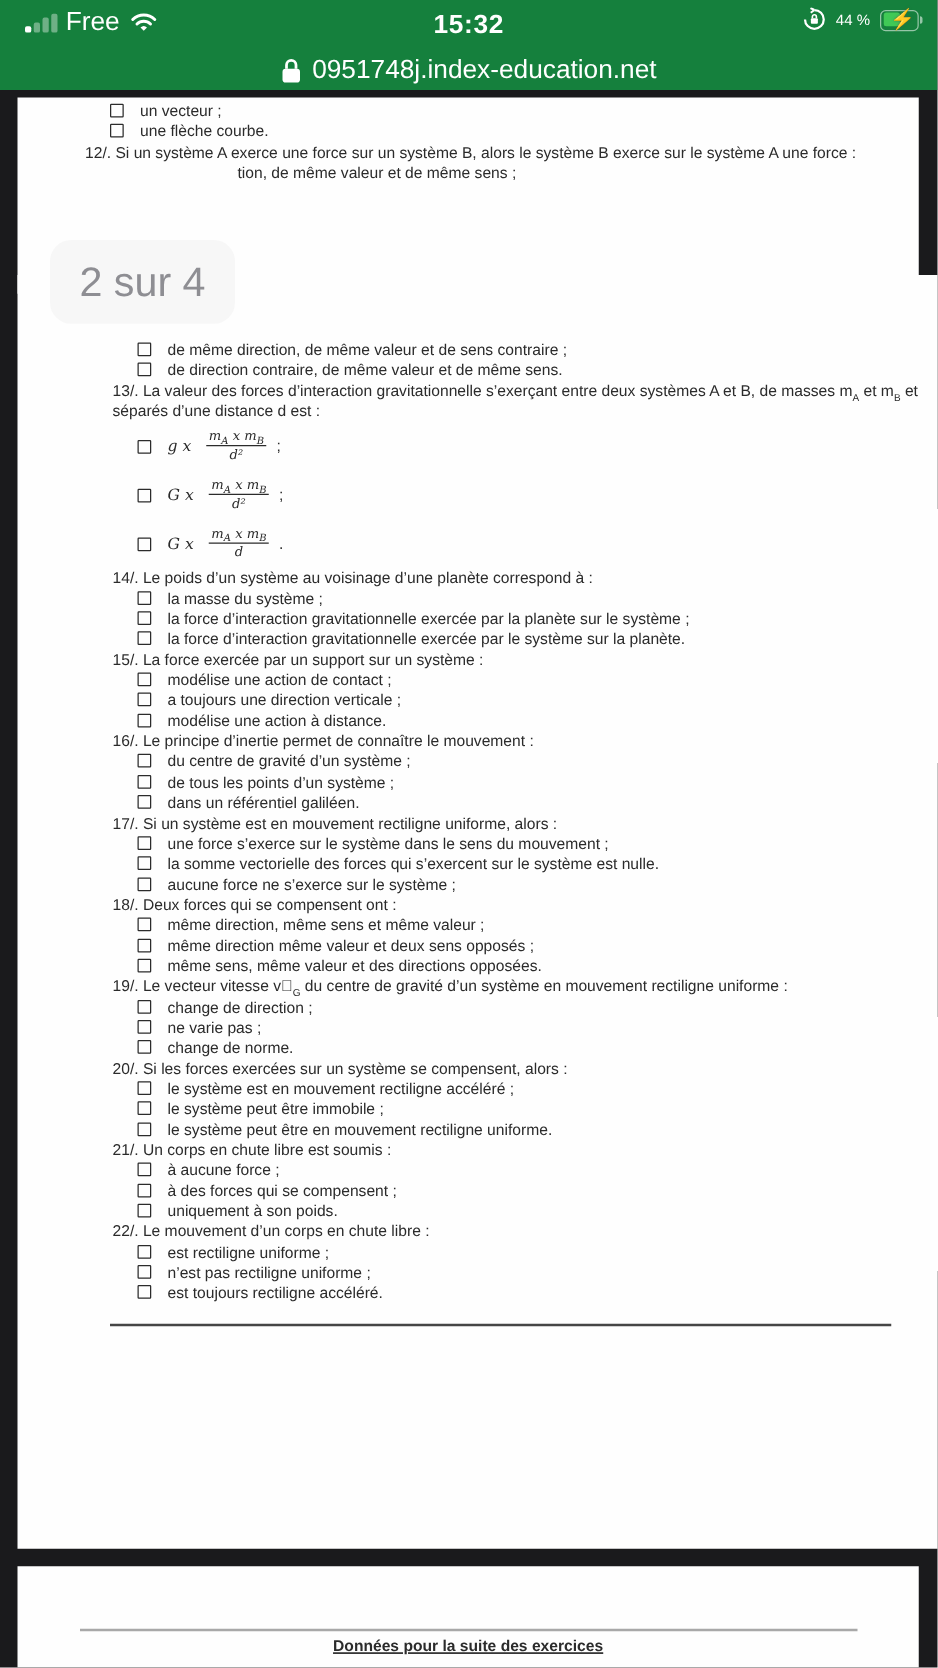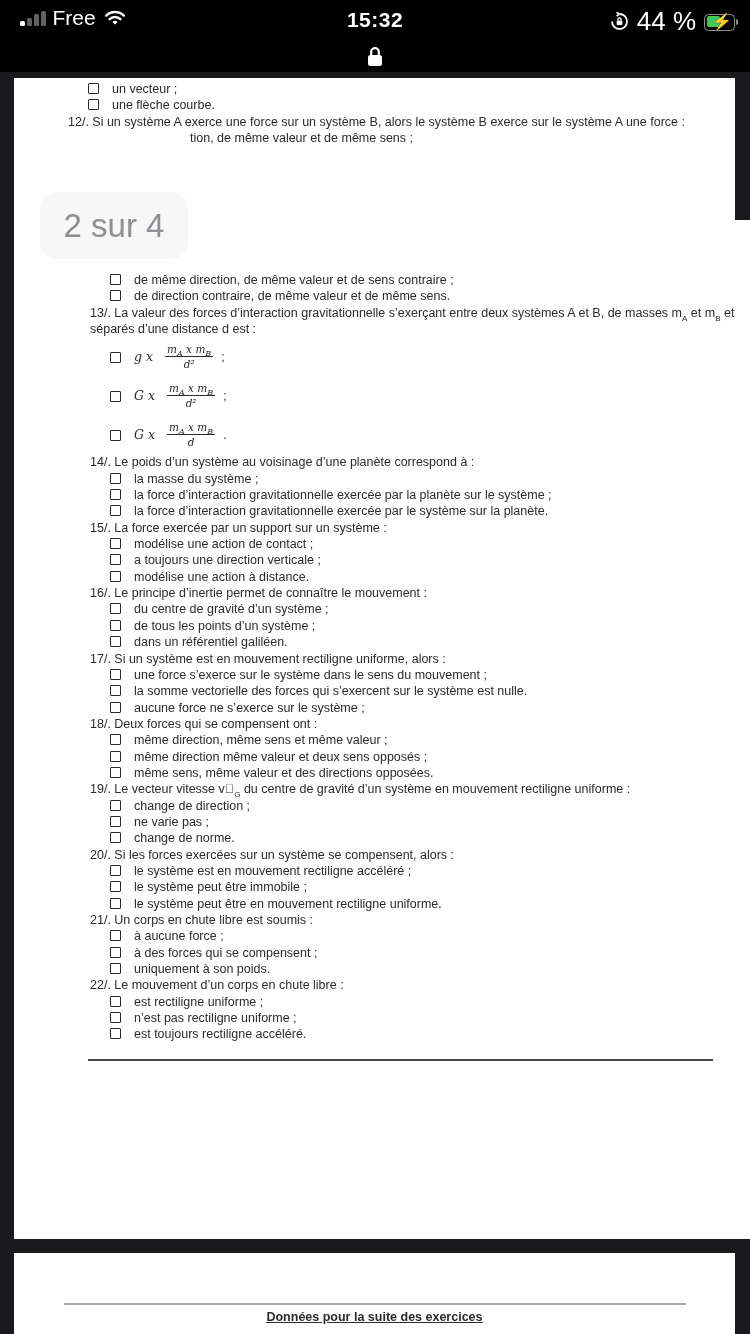--- a/index.html
+++ b/index.html
@@ -5,29 +5,29 @@
   html,body{margin:0;padding:0;}
   body{
     width:750px;height:1334px;
     background:#1a1a1c;
     font-family:"Liberation Sans", sans-serif;
     position:relative;overflow:hidden;
   }
   
   .statusbar{
     position:absolute;top:0;left:0;width:750px;height:72px;
-    background:#000000;color:#fff;
+    background:#15803d;color:#fff;
   }
   .sb-row1{position:absolute;top:0;left:0;right:0;height:40px;}
   .sb-left{position:absolute;left:20px;top:6px;display:flex;align-items:center;gap:7px;}
   .carrier{font-size:21px;color:#fff;}
   .sb-time{position:absolute;left:0;right:0;top:8px;text-align:center;
     font-size:21px;font-weight:700;letter-spacing:.5px;}
   .sb-right{position:absolute;right:12px;top:6px;display:flex;align-items:center;gap:8px;}
-  .battery-pct{font-size:26px;}
+  .battery-pct{font-size:12px;}
   .sigbars{display:flex;align-items:flex-end;gap:2.5px;height:15px;}
   .sigbars i{width:4.5px;border-radius:1.5px;background:rgba(255,255,255,.38);display:block;}
   .sigbars i.on{background:#fff;}
   .sb-row2{position:absolute;left:0;right:0;top:40px;height:32px;
     display:flex;align-items:center;justify-content:center;gap:9px;}
   .url-text{font-size:21px;color:#fff;}
   .batt{position:relative;width:34px;height:16px;}
   .batt .shell{position:absolute;left:0;top:0;width:29px;height:15px;border:1.5px solid rgba(255,255,255,.55);border-radius:4.5px;}
   .batt .fill{position:absolute;left:2.5px;top:2.5px;width:13px;height:10.5px;border-radius:2px;}
   .batt .tip{position:absolute;right:0;top:5px;width:2.5px;height:6px;background:rgba(255,255,255,.55);border-radius:0 2px 2px 0;}
@@ -109,20 +109,21 @@
       </span>
     </div>
   </div>
   <div class="sb-row2">
     <span>
       <svg class="icon-svg" width="16" height="21" viewBox="0 0 16 21">
         <rect x="1" y="9" width="14" height="11" rx="2.5" fill="#fff"></rect>
         <path d="M4.2 9 V6 a3.8 3.8 0 0 1 7.6 0 V9" stroke="#fff" stroke-width="2.2" fill="none"></path>
       </svg>
     </span>
+    <span class="url-text">0951748j.index-education.net</span>
   </div>
 </div>
 
 <div class="viewport">
 
   <div class="page page1">
     <div class="p1-rows" id="p1-rows">
         <div class="row opt"><span class="cb"></span><span>un vecteur ;</span></div>
         <div class="row opt"><span class="cb"></span><span>une flèche courbe.</span></div>
         <div class="row q">12/. Si un système A exerce une force sur un système B, alors le système B exerce sur le système A une force :</div>

